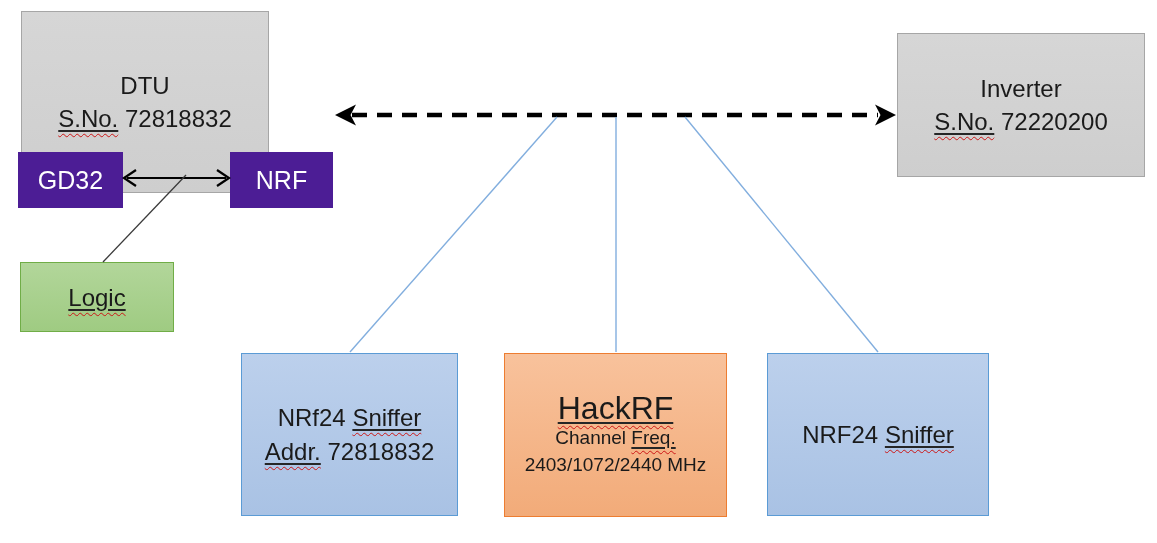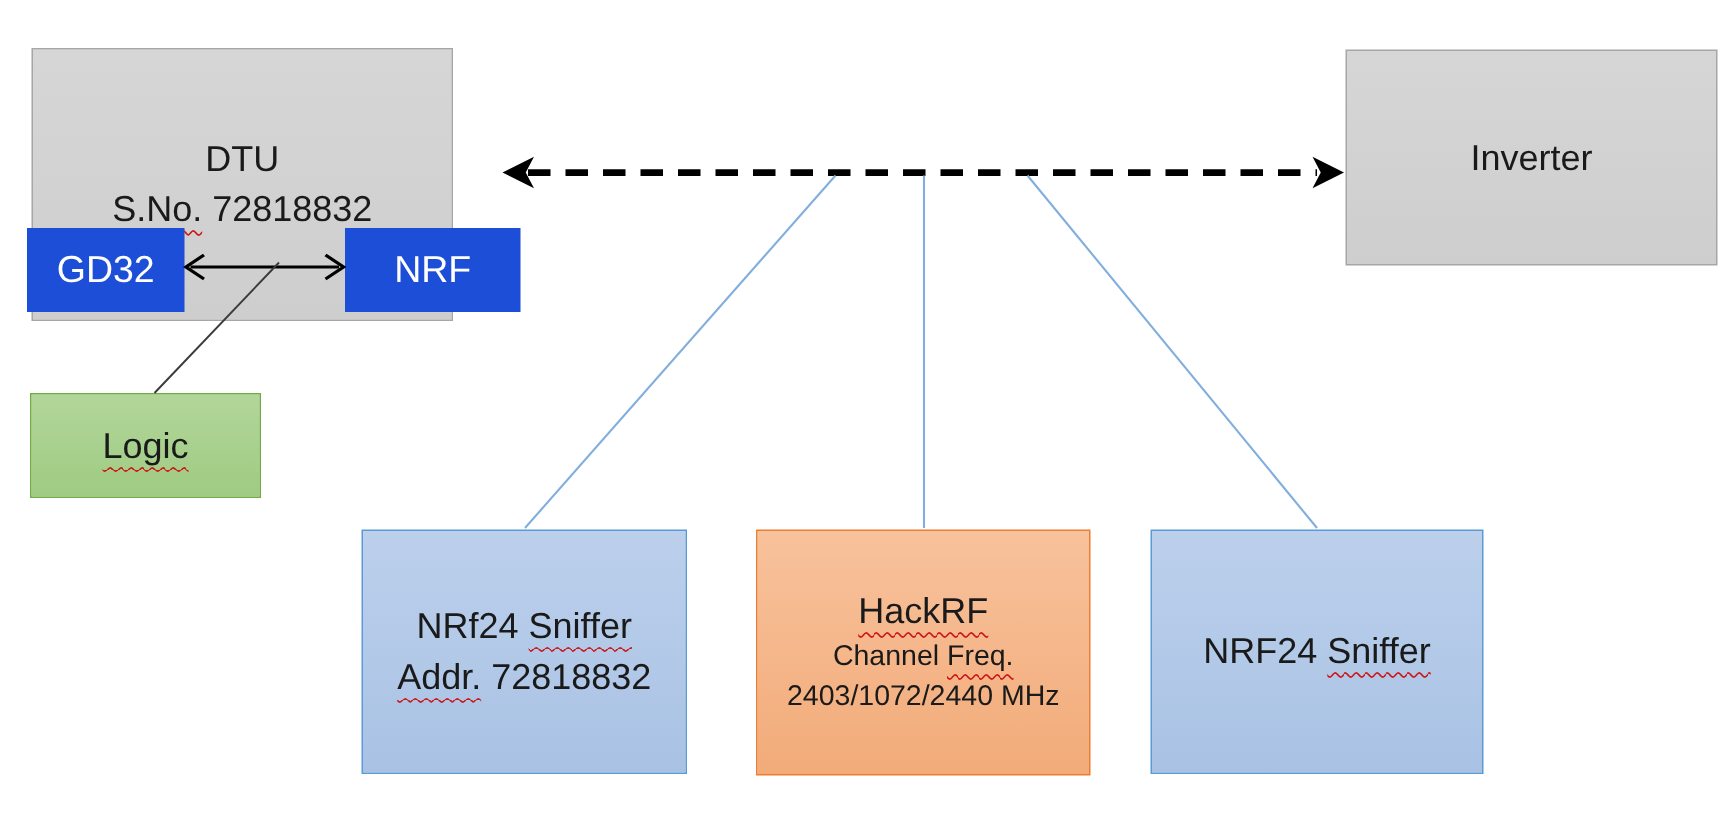--- a/index.html
+++ b/index.html
@@ -23,35 +23,35 @@
     text-align: center;
     line-height: 33px;
     font-size: 24px;
   }
 
   .box-gray {
     background: linear-gradient(180deg, #d6d6d6 0%, #cecece 100%);
     border: 1px solid #a6a6a6;
   }
 
-  .dtu-box      { left: 21px;  top: 32px;  width: 281px; height: 182px; }
+  .dtu-box      { left: 21px;  top: 11px;  width: 248px; height: 182px; }
   .inverter-box { left: 897px; top: 33px;  width: 248px; height: 144px; }
 
   .chip {
     position: absolute;
-    background: #1d4ed8;
+    background: #4c1d95;
     color: #ffffff;
     display: flex;
     align-items: center;
     justify-content: center;
     font-size: 25px;
     z-index: 3;
   }
   .chip-gd32 { left: 18px;  top: 152px; width: 105px; height: 56px; }
-  .chip-nrf  { left: 230px; top: 152px; width: 117px; height: 56px; }
+  .chip-nrf  { left: 230px; top: 152px; width: 103px; height: 56px; }
 
   .logic-box {
     left: 20px; top: 262px; width: 154px; height: 70px;
     background: linear-gradient(180deg, #b2d69a 0%, #9fcb82 100%);
     border: 1.5px solid #70ad47;
   }
 
   .sniffer-box {
     background: linear-gradient(180deg, #bcd0ec 0%, #a9c2e4 100%);
     border: 1.5px solid #5b9bd5;
@@ -59,25 +59,26 @@
     text-align: right;
   }
   .sniffer-left  { left: 241px; top: 353px; width: 217px; height: 163px; }
   .sniffer-right { left: 767px; top: 353px; width: 222px; height: 163px; }
 
   .hackrf-box {
     left: 504px; top: 353px; width: 223px; height: 164px;
     background: linear-gradient(180deg, #f8c29c 0%, #f2ab79 100%);
     border: 1.5px solid #ed7d31;
   }
-  .hackrf-title { font-size: 24px; line-height: 32px; }
+  .hackrf-title { font-size: 32px; line-height: 32px; }
   .hackrf-sub   { font-size: 19px; line-height: 27px; }
 
   
   .sq-u {
+    text-decoration: underline;
     text-decoration-color: #262626;
     text-decoration-thickness: 1.5px;
     text-underline-offset: 3px;
   }
   .sq-w {
     text-decoration: underline wavy #cc1616;
     text-decoration-thickness: 1px;
     text-underline-offset: 6px;
   }
 
@@ -105,20 +106,21 @@
   <div class="chip chip-nrf">
     <span>NRF</span>
   </div>
 
   <div class="box logic-box">
     <div><span class="sq-u"><span class="sq-w">Logic</span></span></div>
   </div>
 
   <div class="box box-gray inverter-box">
     <div>Inverter</div>
+    <div><span class="sq-u"><span class="sq-w">S.No.</span></span> <span>72220200</span></div>
   </div>
 
   <div class="box sniffer-box sniffer-left">
     <div><span>NRf24</span> <span class="sq-u"><span class="sq-w">Sniffer</span></span></div>
     <div><span class="sq-u"><span class="sq-w">Addr.</span></span> <span>72818832</span></div>
   </div>
 
   <div class="box hackrf-box">
     <div class="hackrf-title"><span class="sq-u"><span class="sq-w">HackRF</span></span></div>
     <div class="hackrf-sub"><span>Channel</span> <span class="sq-u"><span class="sq-w">Freq.</span></span></div>

